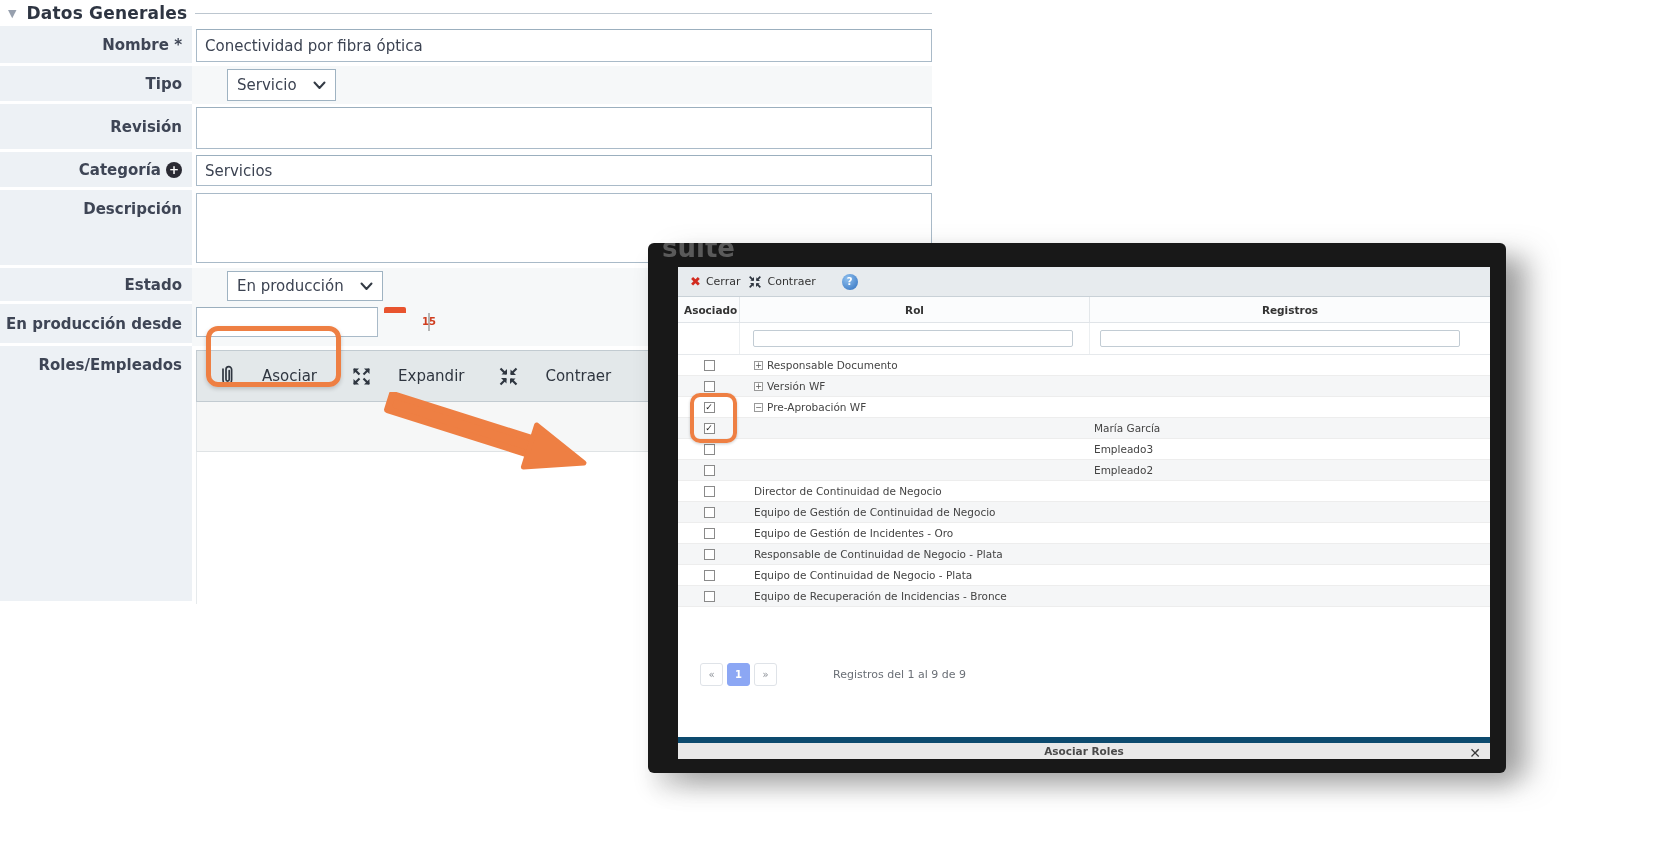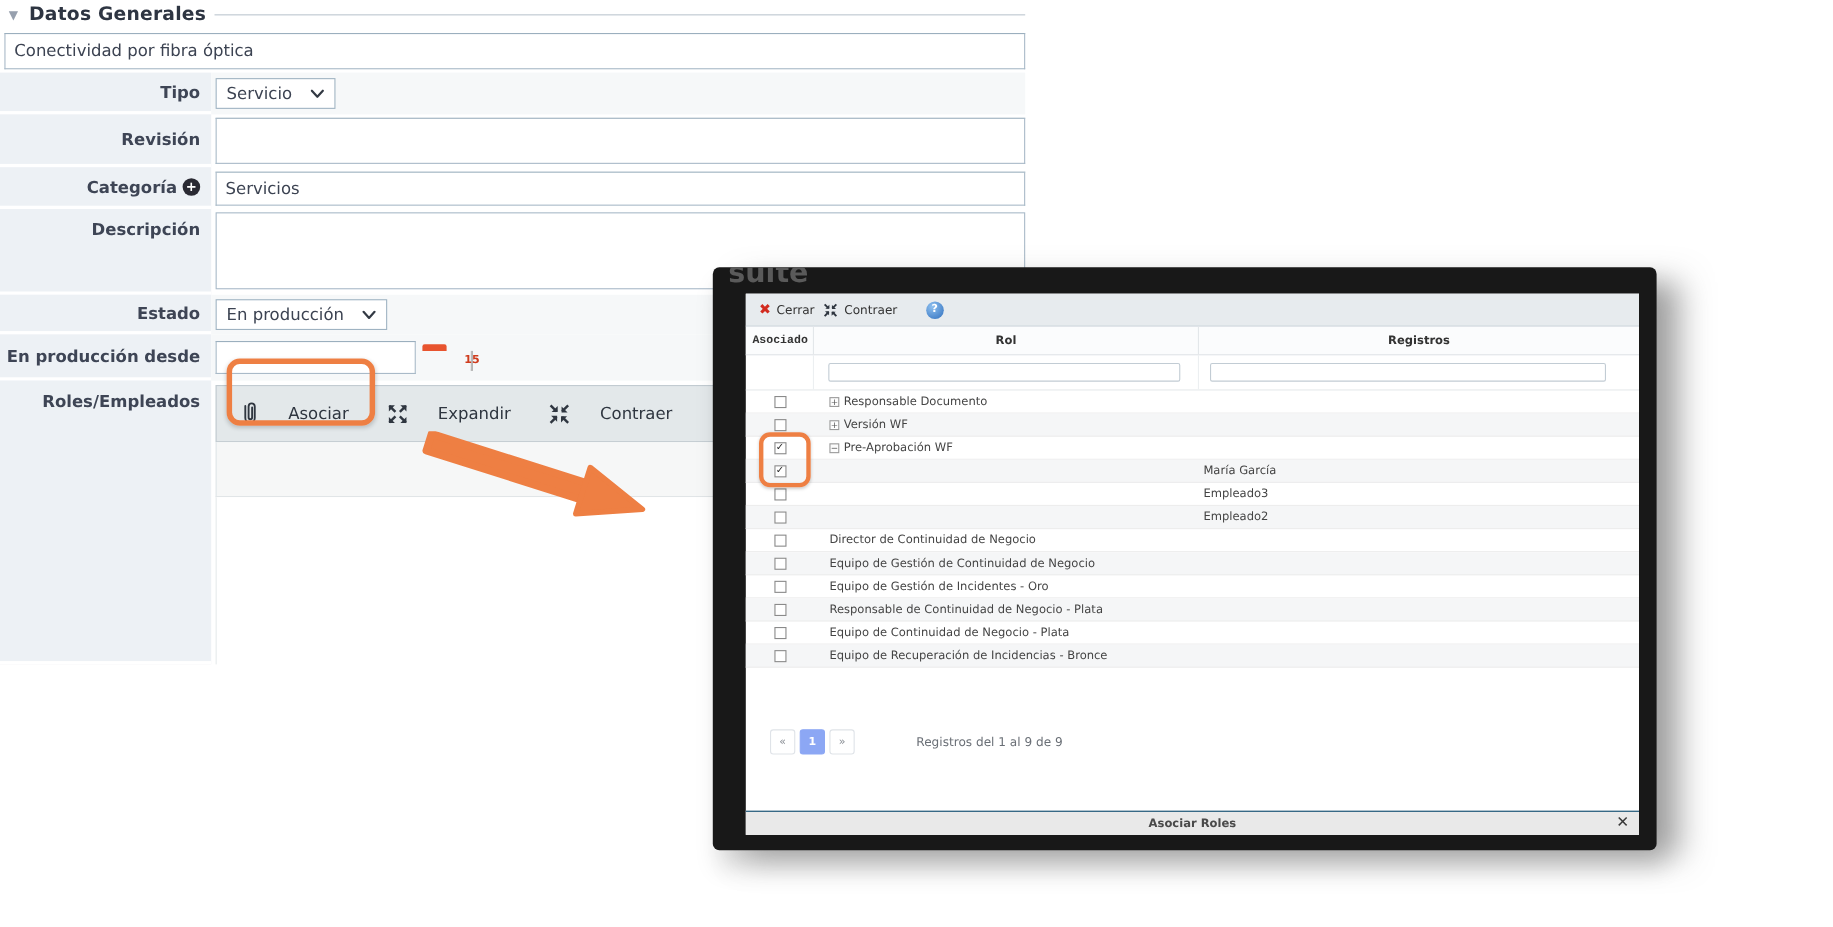--- a/index.html
+++ b/index.html
@@ -12,30 +12,30 @@
   .fhead { display:flex; align-items:center; height:26px; padding-left:8px; }
   .tri { color:#97a0ae; font-size:11px; margin-right:10px; }
   .ftitle { font-size:17px; font-weight:700; color:#2e3542; letter-spacing:.2px; }
   .frule { flex:1; border-top:1px solid #bcc6cf; margin-left:8px; }
 
   .frow { display:flex; }
   .flabel { width:192px; background:#edf1f5; border-bottom:3px solid #fff;
             display:flex; align-items:center; justify-content:flex-end;
             padding-right:10px; font-size:15px; font-weight:700; color:#3e4555; }
   .flabel.top { align-items:flex-start; padding-top:10px; }
-  .ffield { flex:1; position:relative; padding:3px 0 3px 4px; display:flex; align-items:center; }
+  .ffield { flex:1; position:relative; padding:3px 0 3px 4px; display:flex; }
   .ffield.shade { background:#f6f8f9; }
 
   .tinput { width:100%; height:33px; border:1px solid #a9bac8; border-top-color:#9bafbe;
             background:#fff; font-family:inherit; font-size:15px; color:#3c4352; padding:0 8px; outline:none; }
   .tinput.tall { height:42px; }
   .tarea { width:100%; height:70px; border:1px solid #a9bac8; background:#fff; resize:none;
            font-family:inherit; font-size:15px; color:#3c4352; padding:4px 8px; outline:none; }
   .fselect { display:inline-flex; align-items:center; gap:16px; border:1px solid #9fb3c2;
-             background:#fff; padding:4px 9px; font-size:15px; color:#3c4352; cursor:pointer; }
+             background:#fff; padding:4px 9px; font-size:15px; color:#3c4352; cursor:pointer;margin-left:31px; }
   .chev { width:13px; height:9px; }
 
   .pluscirc { display:inline-flex; width:16px; height:16px; border-radius:50%; background:#2a2a33;
               color:#fff; font-size:12px; font-weight:700; align-items:center; justify-content:center;
               margin-left:5px; line-height:1; }
 
   .cal { width:22px; height:24px; margin-left:6px; cursor:pointer; }
   .cal-top { height:6px; background:#e8542f; border-radius:2px 2px 0 0; }
   .cal-body { height:18px; background:#f7f7f7; border:1px solid #b5b5b5; border-top:none;
               display:flex; align-items:center; justify-content:center;
@@ -70,21 +70,21 @@
               display:flex; align-items:center; gap:8px; padding-left:12px; }
   .mtbtn { display:inline-flex; align-items:center; gap:5px; font-size:11px; color:#333;
            background:none; border:none; font-family:inherit; cursor:pointer; }
   .redx { color:#d22b1f; font-size:13px; font-weight:700; }
   .helpcirc { width:16px; height:16px; border-radius:50%; margin-left:18px; cursor:pointer;
               background:radial-gradient(circle at 35% 30%, #8fc0ef, #2f6fbe); color:#fff;
               font-size:10px; font-weight:700; display:flex; align-items:center; justify-content:center; }
 
   .mhead { display:flex; height:26px; background:#fbfcfd; border-bottom:1px solid #e0e4e8; }
   .mhead > div { display:flex; align-items:center; font-weight:700; color:#333; }
-  .mh-asoc { width:62px; padding-left:6px; border-right:1px solid #e3e7ea;font-family:Liberation Mono, monospace; }
+  .mh-asoc { width:62px; padding-left:6px; border-right:1px solid #e3e7ea; }
   .mh-rol { flex:1; justify-content:center; border-right:1px solid #e3e7ea; }
   .mh-emp { width:400px; justify-content:center; }
 
   .mfilter { display:flex; height:32px; align-items:center; border-bottom:1px solid #e6e9ec; }
   .mf-asoc { width:62px; height:100%; border-right:1px solid #eceff1; }
   .mf-rol { flex:1; height:100%; display:flex; align-items:center; border-right:1px solid #eceff1; }
   .mf-emp { width:400px; height:100%; display:flex; align-items:center; }
   .minput { height:17px; border:1px solid #c2ccd4; border-radius:2px; background:#fff; outline:none;
             font-family:inherit; font-size:10px; padding:0 4px; }
   .mf-rol .minput { margin-left:13px; width:320px; }
@@ -104,37 +104,38 @@
   .hl-checks { position:absolute; left:12px; top:126px; width:47px; height:50px;
                border:4px solid #ee7f43; border-radius:10px; box-shadow:0 1px 3px rgba(0,0,0,.2); }
 
   .mpag { position:absolute; left:22px; top:396px; display:flex; align-items:center; gap:4px; }
   .pbtn { width:23px; height:23px; border:1px solid #dfe3e8; border-radius:3px; background:#fff;
           color:#8a8f96; font-size:10px; display:flex; align-items:center; justify-content:center; cursor:pointer; }
   .pbtn.active { background:#8ca7f4; border-color:#8ca7f4; color:#fff; font-weight:700; }
   .psummary { margin-left:52px; color:#6a6f76; font-size:11px; }
 
   .mfooter { position:absolute; left:0; right:0; bottom:0; height:22px; background:#e9e9e9;
-             border-top:1px solid #0c4a6e; display:flex; align-items:center; justify-content:center;
+             border-top:6px solid #0c4a6e; display:flex; align-items:center; justify-content:center;
              font-weight:700; color:#4a4a4a; font-size:10.5px; }
   .mclose { position:absolute; right:9px; top:2px; font-size:14px; font-weight:700; color:#3a3a3a; cursor:pointer; }
 </style>
 </head>
 <body>
 
 <div id="stage">
 
   <div class="form">
     <div class="fhead">
       <span class="tri">▼</span>
       <span class="ftitle">Datos Generales</span>
       <span class="frule"></span>
     </div>
 
     <div class="frow" style="height:40px">
+      <div class="flabel">Nombre *</div>
       <div class="ffield">
         <input class="tinput" value="Conectividad por fibra óptica" style="">
       </div>
     </div>
 
     <div class="frow" style="height:38px">
       <div class="flabel">Tipo</div>
       <div class="ffield shade">
         <span class="fselect">
           <span>Servicio</span>

